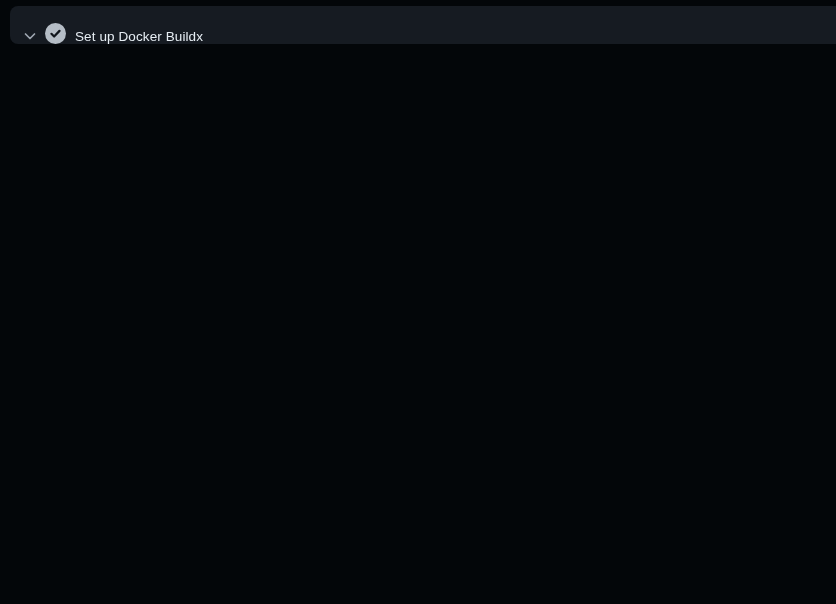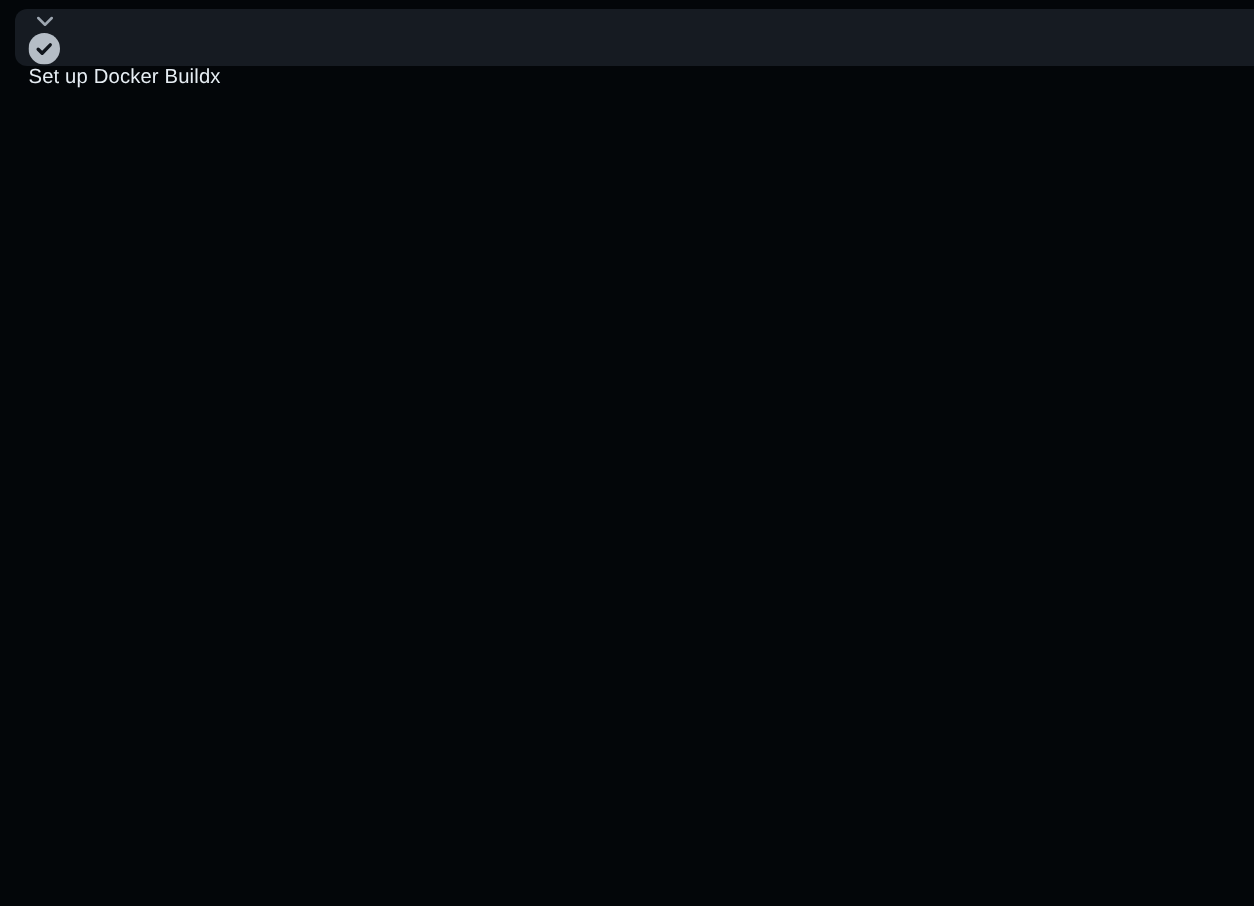--- a/index.html
+++ b/index.html
@@ -11,24 +11,23 @@
   .stage { position: relative; width: 836px; height: 604px; overflow: hidden; }
 
   
   .step-header {
     position: absolute;
     left: 10px; top: 6px; right: 0;
     height: 38px;
     background: var(--header-bg, #161b22);
     border-radius: 8px 0 0 8px;
     display: flex;
-    align-items: flex-start;
+    align-items: flex-end;
     padding-left: 9px;
     cursor: pointer;
-    flex-direction: column;
   }
   .step-header .chev { width: 16px; height: 16px; display: flex; align-items: center; justify-content: center; margin: 0 7px 0 3px; }
   .step-header .check { width: 21px; height: 21px; display: flex; align-items: center; justify-content: center; margin-right: 9px; }
   .step-title {
     color: var(--header-title, #e6edf3);
     font-size: 13.5px;
     font-weight: 400;
     letter-spacing: 0.1px;
   }
 

